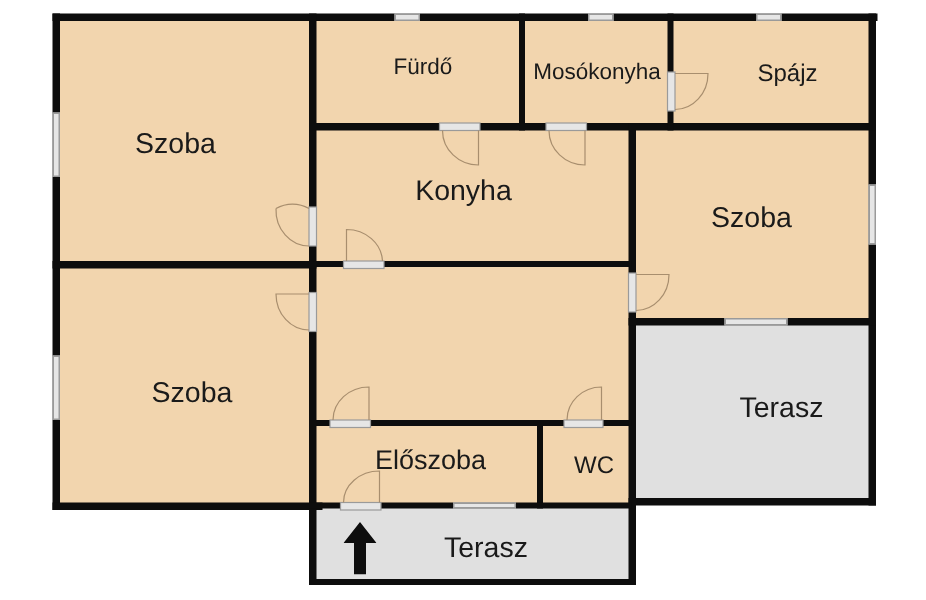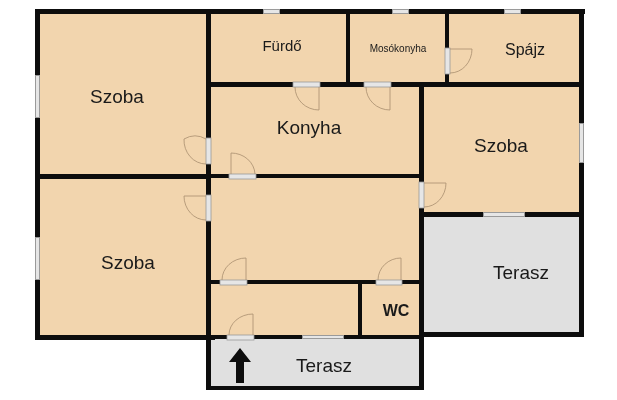--- a/index.html
+++ b/index.html
@@ -124,21 +124,22 @@
   </div>
 
   <div class="arrow" style="left:229px;top:348px;">
     <svg width="22" height="35" viewBox="0 0 22 35">
       <polygon points="11,0 22,14 15,14 15,35 7,35 7,14 0,14" fill="#0d0d0d"></polygon>
     </svg>
   </div>
 
   <span class="label" style="left:117px;top:97px;font-size:19px;">Szoba</span>
   <span class="label" style="left:282px;top:45px;font-size:15px;">Fürdő</span>
-  <span class="label" style="left:398px;top:48px;font-size:10px;">Mosókonyha</span>
+  <span class="label" style="left:398px;top:48px;font-size:15px;">Mosókonyha</span>
   <span class="label" style="left:525px;top:50px;font-size:16px;">Spájz</span>
   <span class="label" style="left:309px;top:128px;font-size:19px;">Konyha</span>
   <span class="label" style="left:501px;top:146px;font-size:19px;">Szoba</span>
   <span class="label" style="left:128px;top:263px;font-size:19px;">Szoba</span>
   <span class="label" style="left:521px;top:273px;font-size:19px;">Terasz</span>
-  <span class="label" style="left:396px;top:311px;font-size:16px;font-weight:bold;">WC</span>
+  <span class="label" style="left:287px;top:307px;font-size:18px;">Előszoba</span>
+  <span class="label" style="left:396px;top:311px;font-size:16px;">WC</span>
   <span class="label" style="left:324px;top:366px;font-size:19px;">Terasz</span>
 </div>
 
 </body></html>

